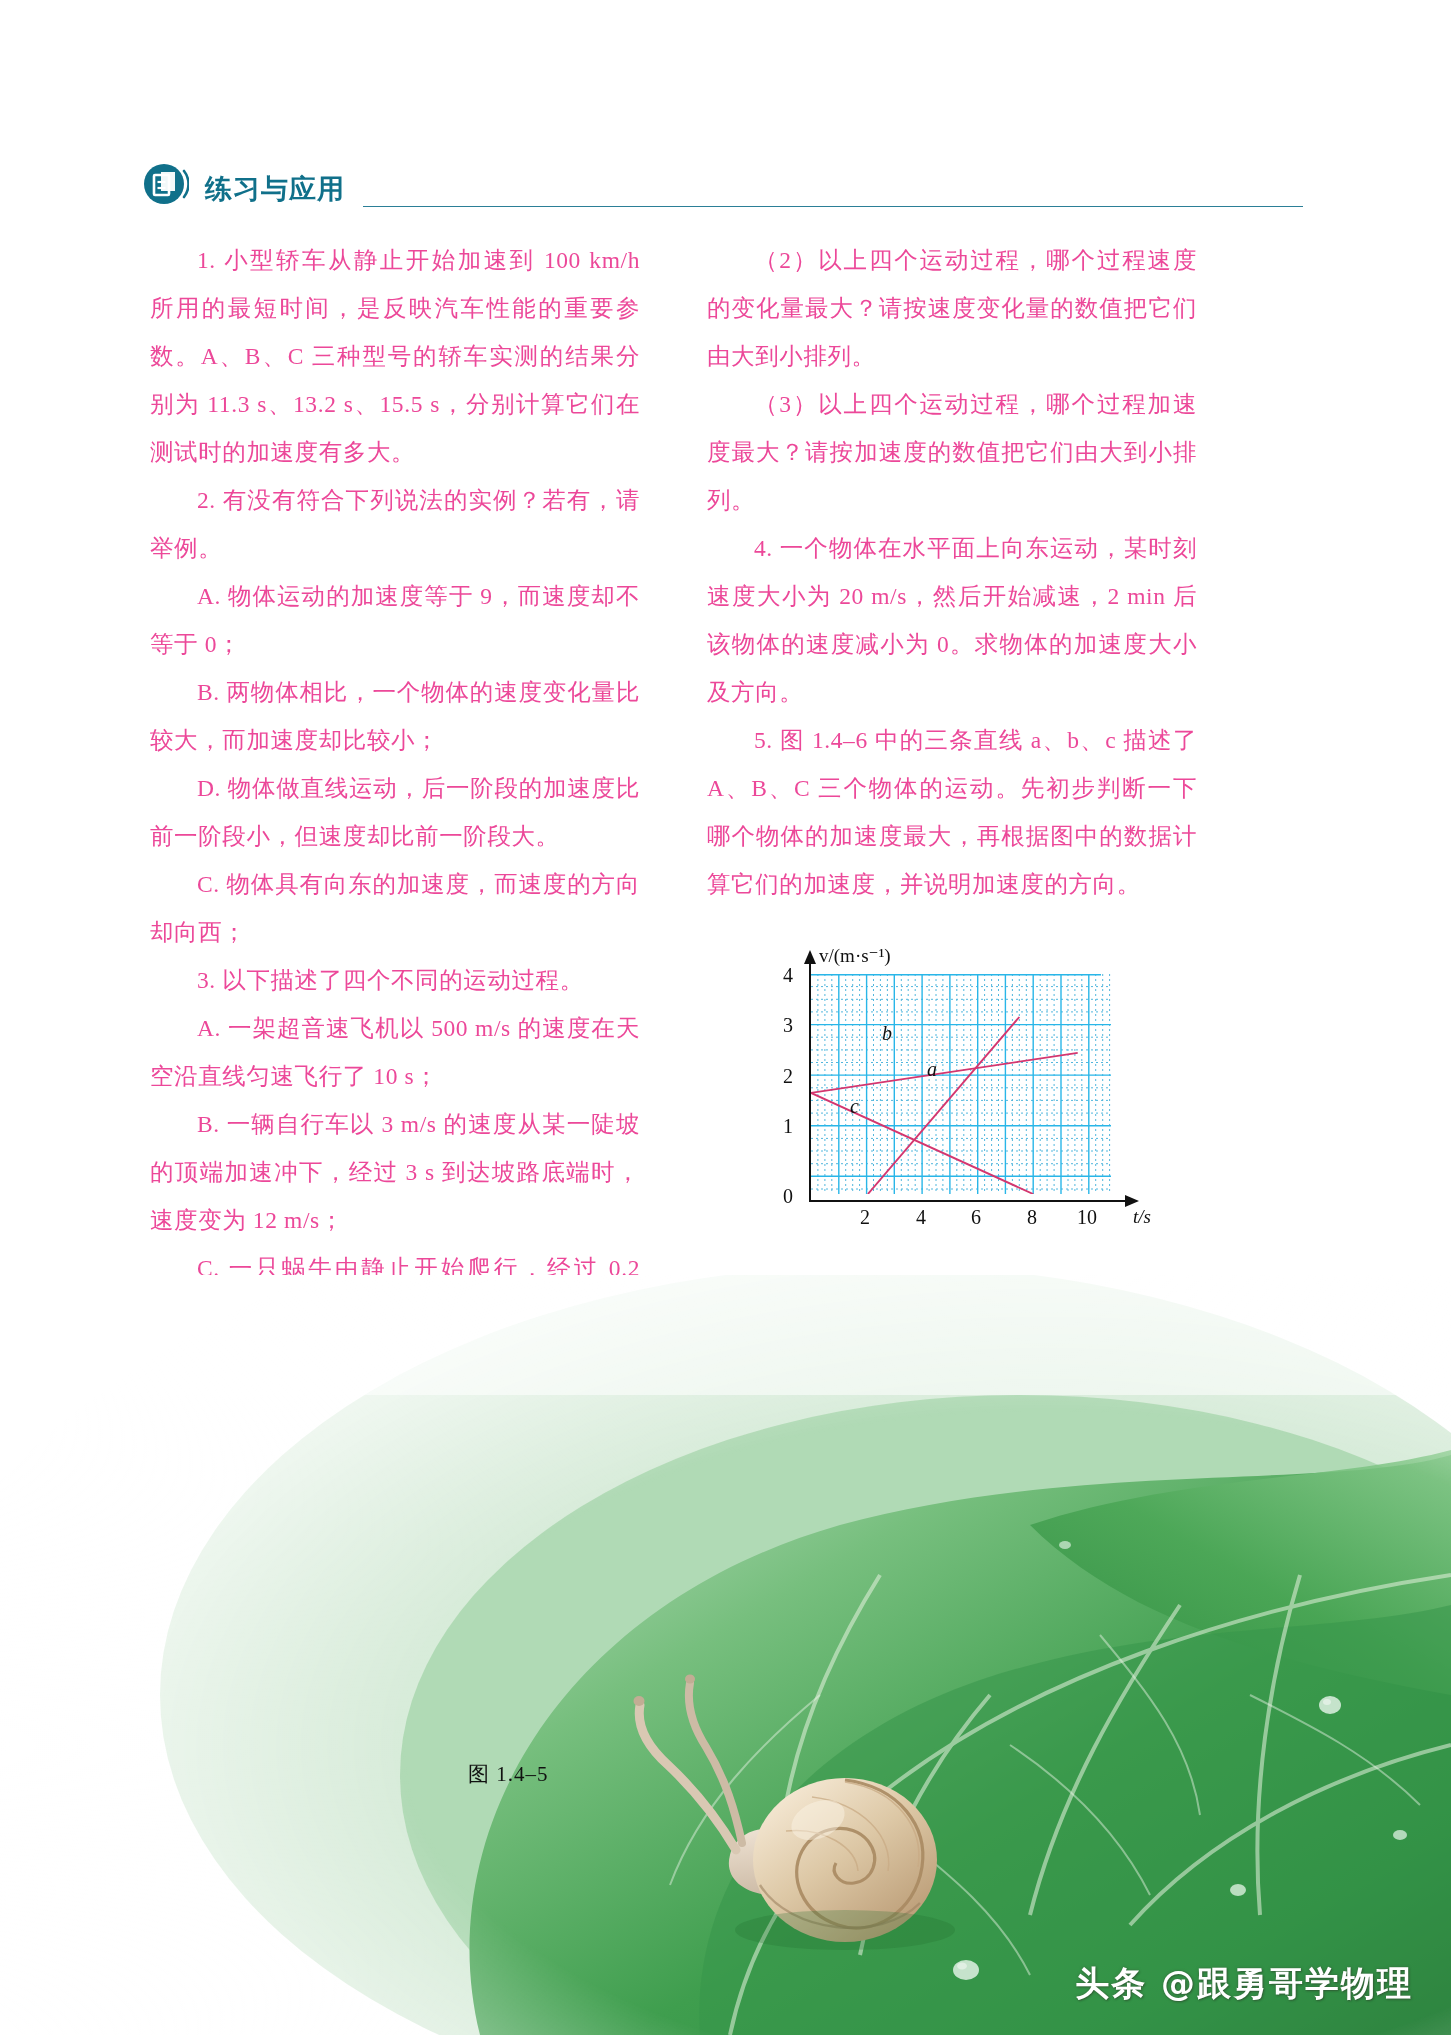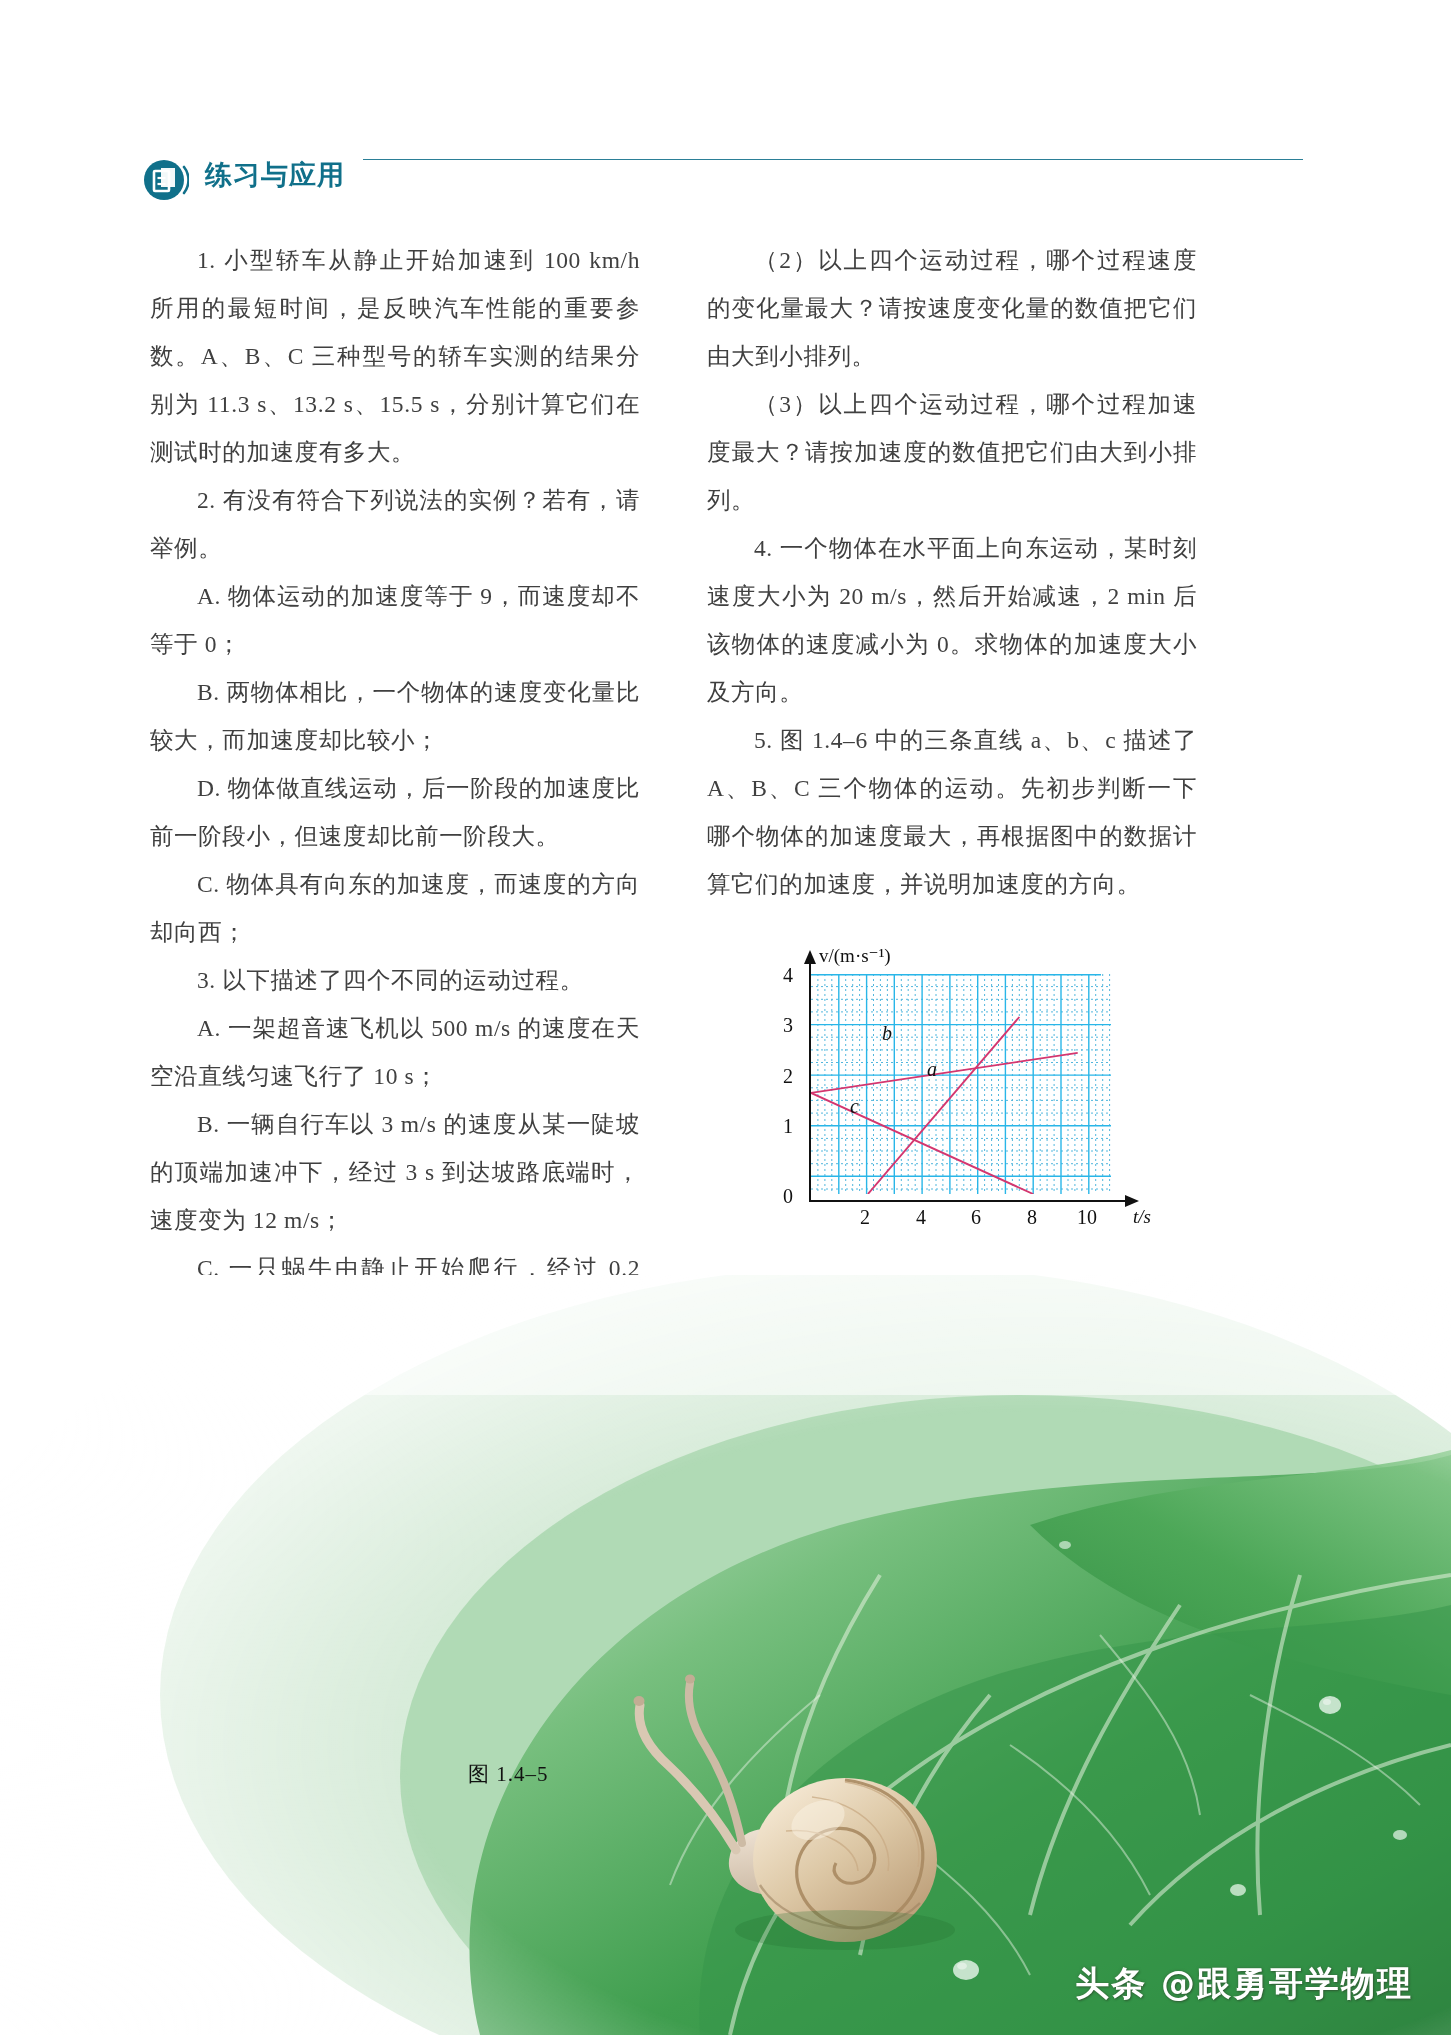--- a/index.html
+++ b/index.html
@@ -19,21 +19,21 @@
   }
 
   
   .section-header {
     position: absolute;
     left: 143px;
     top: 157px;
     width: 1160px;
     height: 50px;
     display: flex;
-    align-items: flex-start;
+    align-items: flex-end;
   }
   .header-icon {
     width: 46px;
     height: 46px;
     flex: 0 0 46px;
     position: relative;
   }
   .header-title {
     margin-left: 16px;
     font-size: 27px;
@@ -51,21 +51,21 @@
     margin-top: 2px;
   }
 
   
   .col {
     position: absolute;
     top: 236px;
     width: 490px;
     font-size: 23.5px;
     line-height: 48px;
-    color: #404040;
+    color: #ec4899;
     font-family: "Liberation Serif", "DejaVu Serif", serif;
     text-align: justify;
     text-justify: inter-ideograph;
   }
   .col-left  { left: 150px; }
   .col-right { left: 707px; }
 
   .para {
     margin: 0;
     text-indent: 2em;

